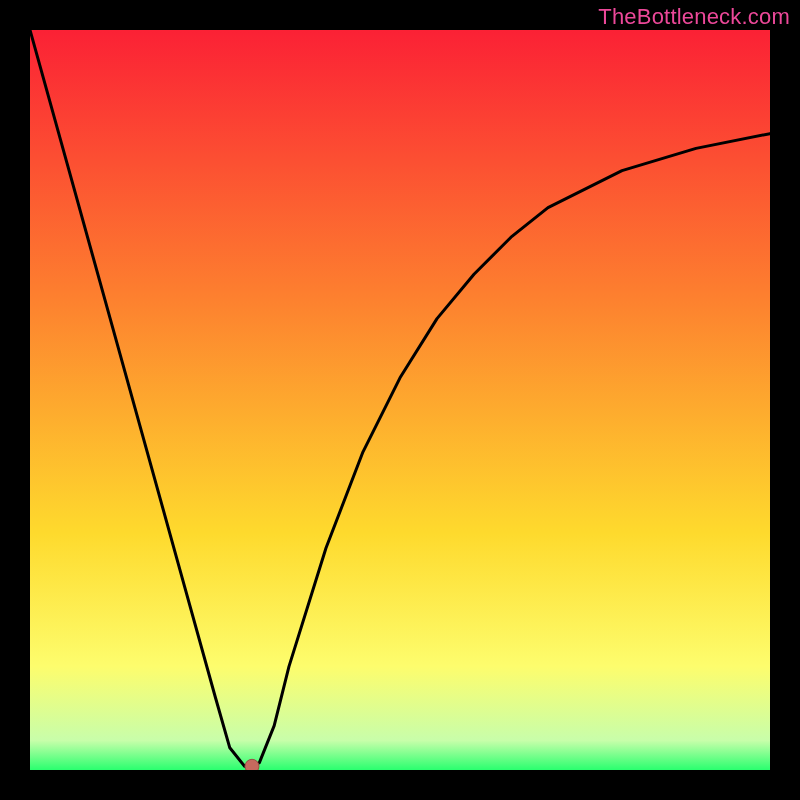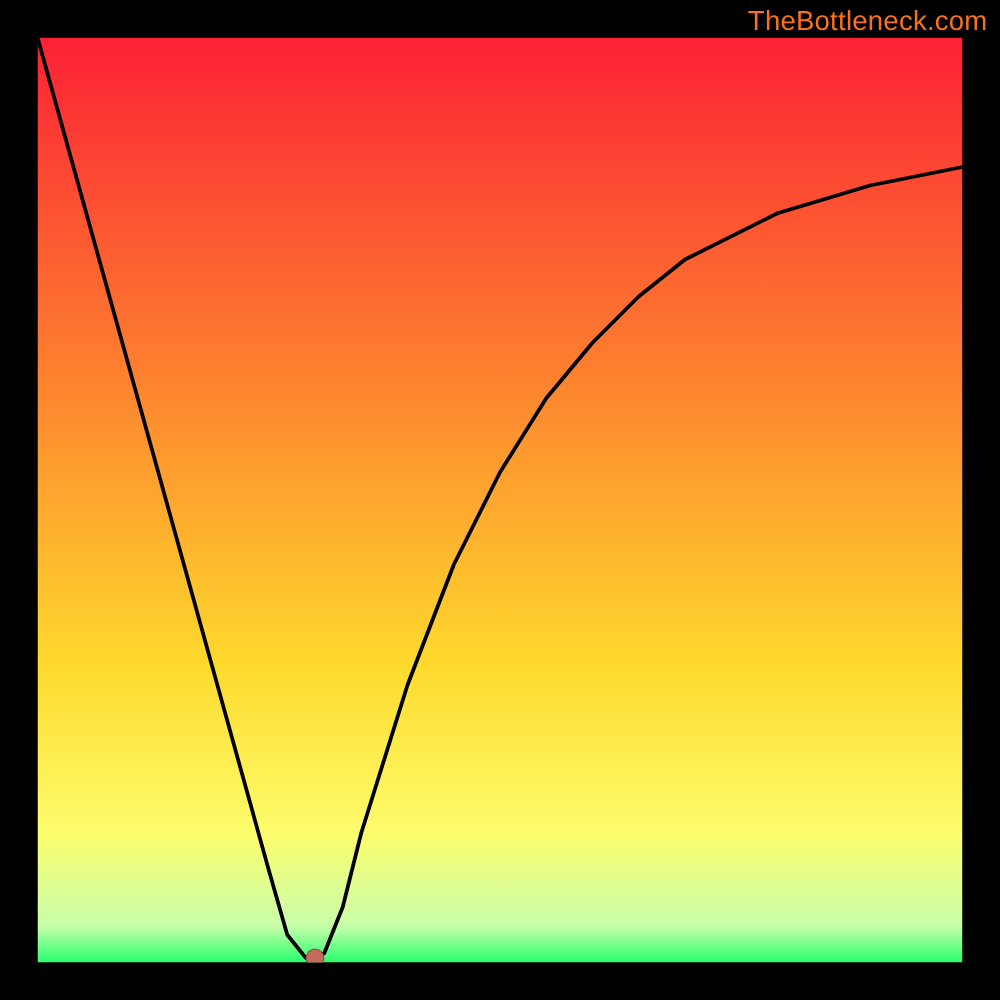--- a/index.html
+++ b/index.html
@@ -14,21 +14,21 @@
   .frame {
     position: relative;
     width: 800px;
     height: 800px;
     box-sizing: border-box;
   }
   .watermark {
     position: absolute;
     top: 4px;
     right: 10px;
-    color: #f97316;
+    color: #ec4899;
     font-size: 22px;
     letter-spacing: 0.2px;
     z-index: 5;
     user-select: none;
   }
   .plot-wrap {
     position: absolute;
     left: 30px;
     top: 30px;
     width: 740px;

